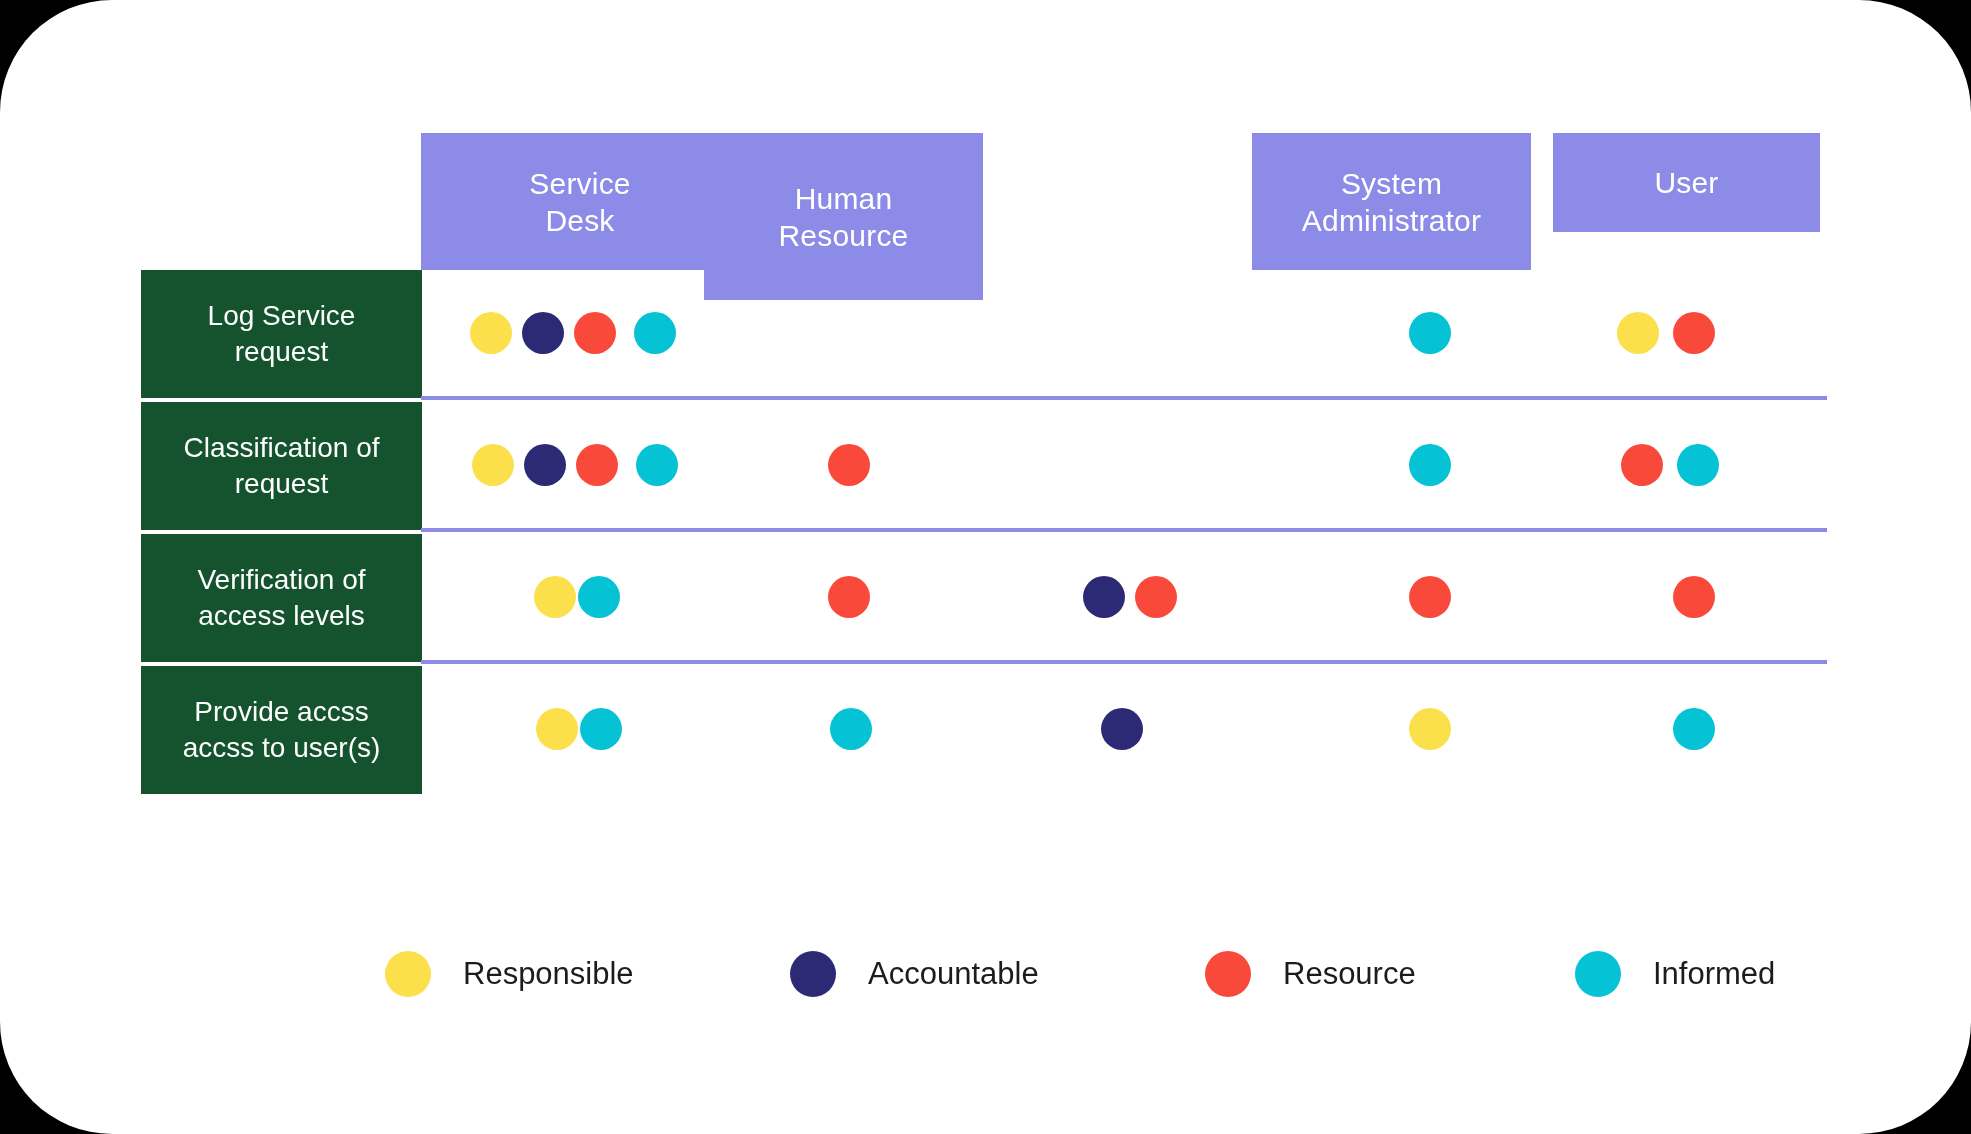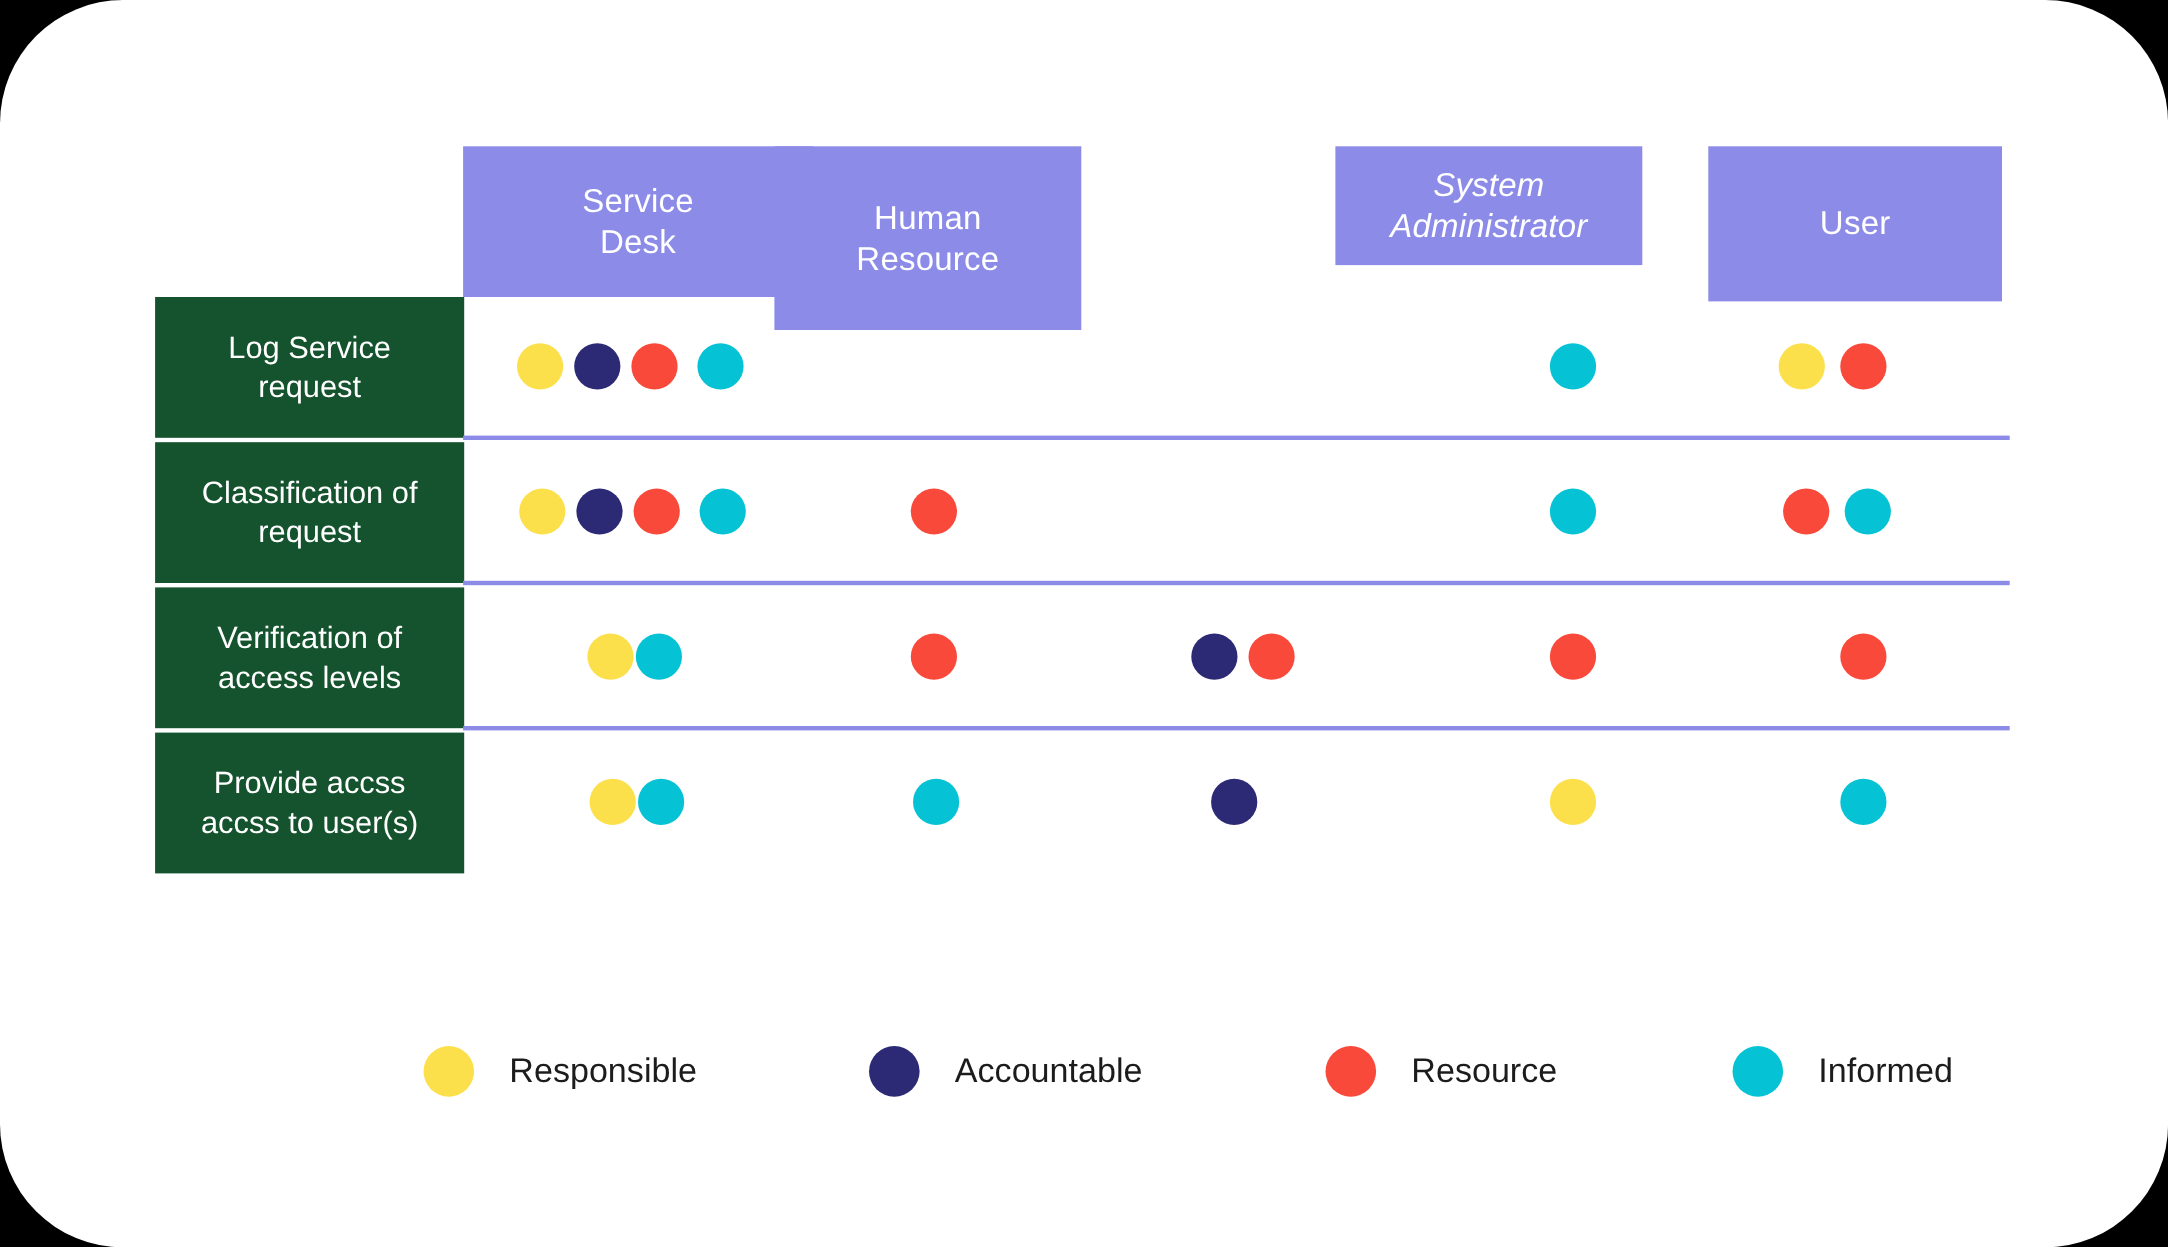--- a/index.html
+++ b/index.html
@@ -120,28 +120,28 @@
     </div>
 
     <div class="hdr-cell" style="left:704px; top:133px; width:279px; height:167px;">
       <div>
         <div>Human</div>
         <div>Resource</div>
       </div>
     </div>
 
 
-    <div class="hdr-cell" style="left:1214px; top:133px; width:279px; height:108px;font-style:italic;">
+    <div class="hdr-cell" style="left:1252px; top:133px; width:279px; height:137px;">
       <div>
         <div>System</div>
         <div>Administrator</div>
       </div>
     </div>
 
-    <div class="hdr-cell" style="left:1553px; top:133px; width:267px; height:141px;">
+    <div class="hdr-cell" style="left:1553px; top:133px; width:267px; height:99px;">
       <div>
         <div>User</div>
       </div>
     </div>
 
     <div class="row-label" style="left:141px; top:270px; width:281px; height:128px;">
       <div>
         <div>Log Service</div>
         <div>request</div>
       </div>

